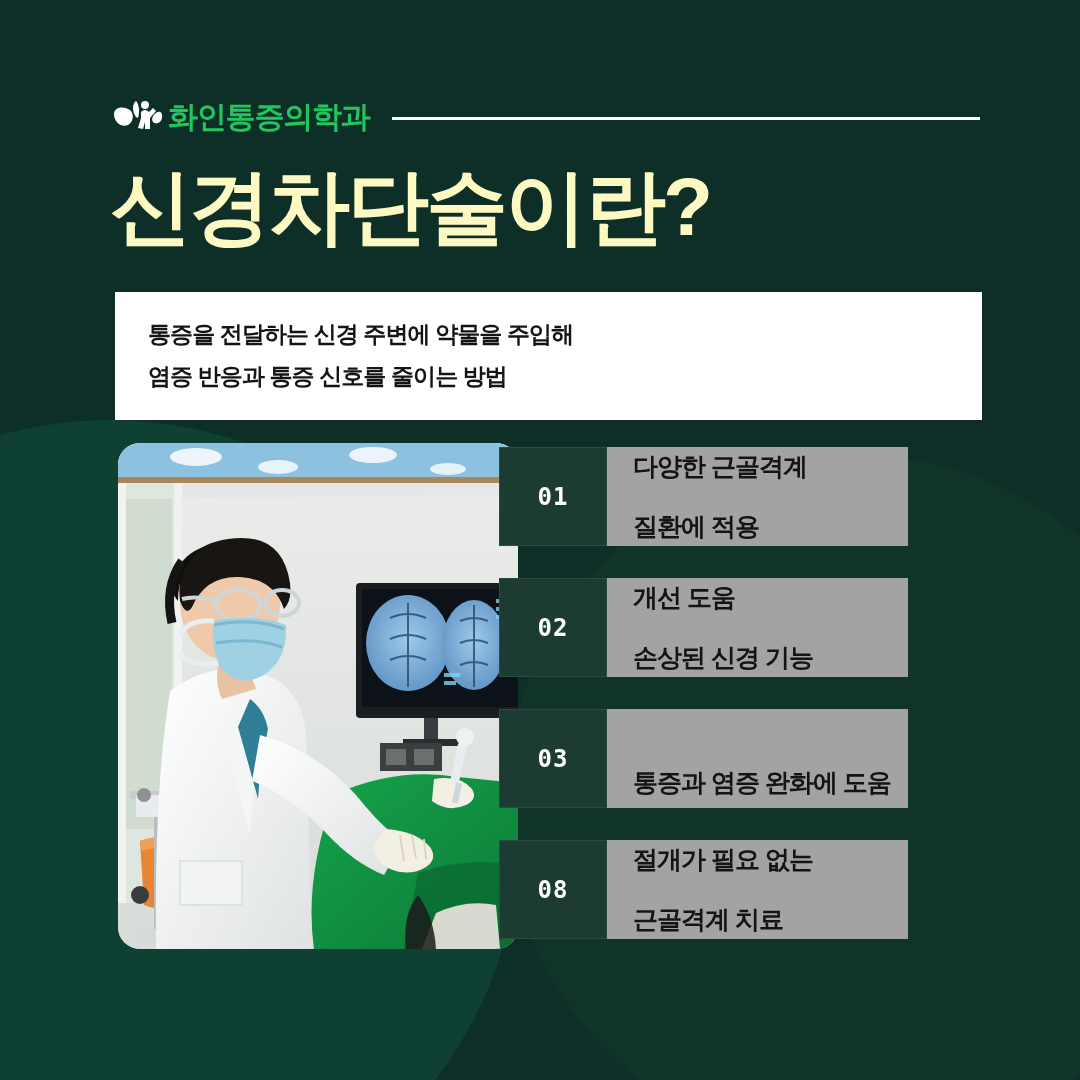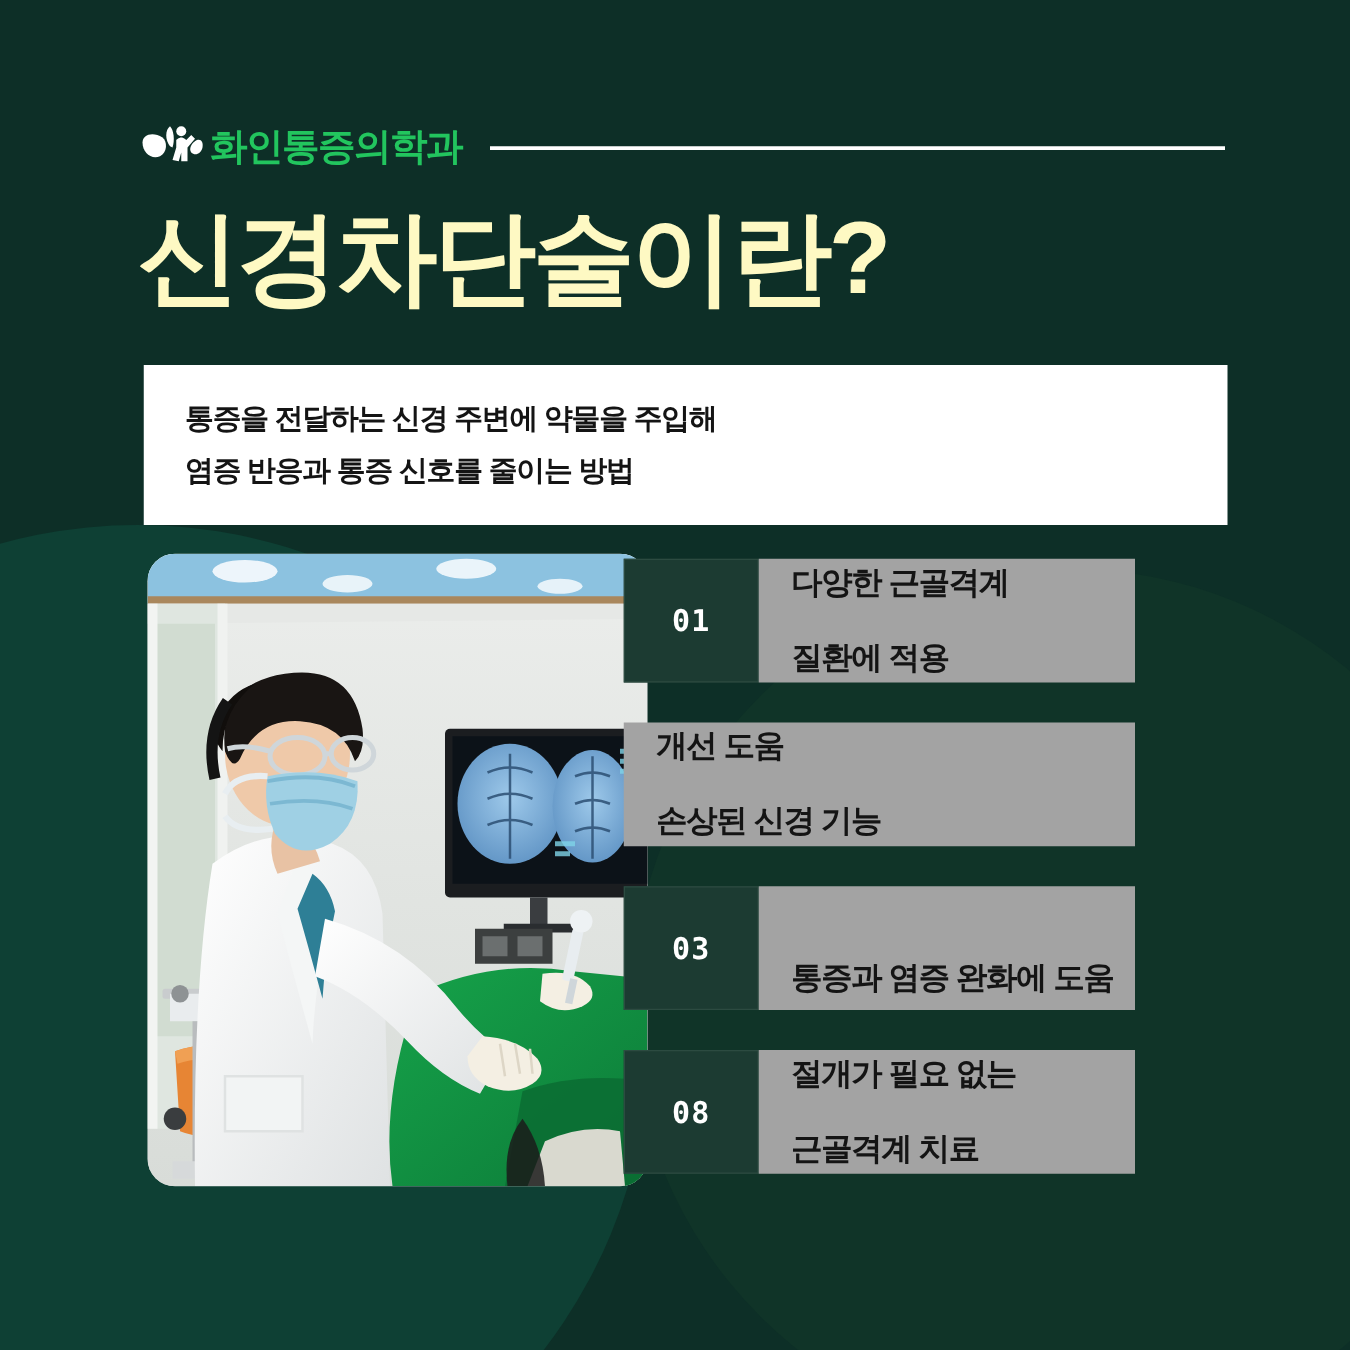--- a/index.html
+++ b/index.html
@@ -312,20 +312,21 @@
 
     <div class="feature-row">
       <div class="feature-num">01</div>
       <div class="feature-text">
         <span class="t-line">다양한 근골격계</span>
         <span class="t-line">질환에 적용</span>
       </div>
     </div>
 
     <div class="feature-row">
+      <div class="feature-num">02</div>
       <div class="feature-text">
         <span class="t-line">개선 도움</span>
         <span class="t-line">손상된 신경 기능</span>
       </div>
     </div>
 
     <div class="feature-row">
       <div class="feature-num">03</div>
       <div class="feature-text single">
         <span class="t-line">통증과 염증 완화에 도움</span>

